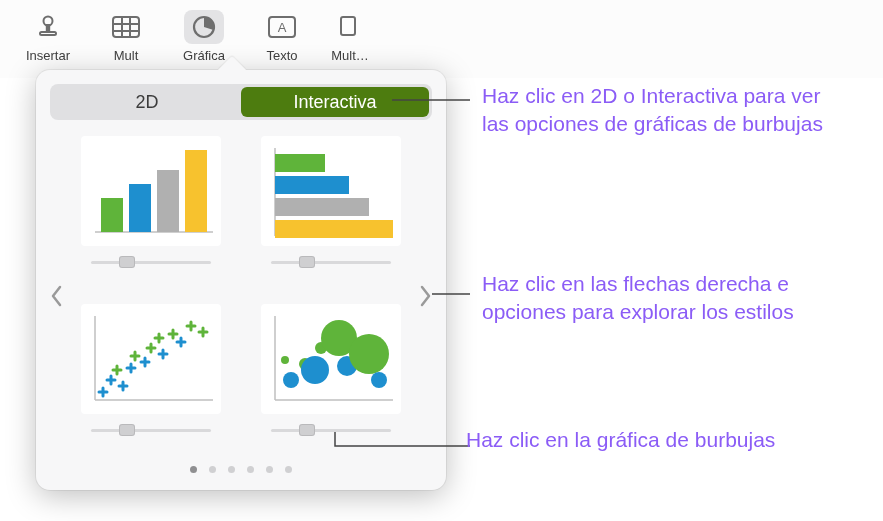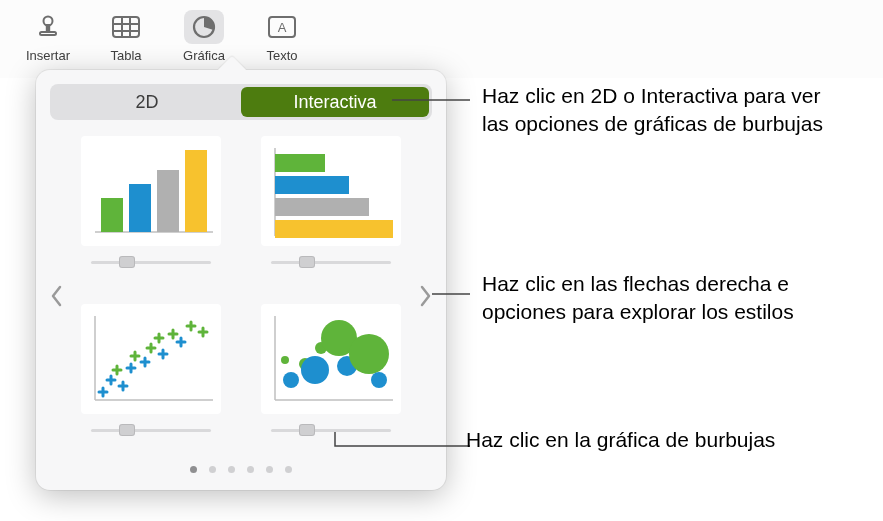--- a/index.html
+++ b/index.html
@@ -178,21 +178,21 @@
     height: 7px;
     border-radius: 50%;
     background: #d0d0d2;
     cursor: pointer;
   }
   .dot.active { background: #8f8f91; }
   .callout {
     position: absolute;
     font-size: 21px;
     line-height: 1.35;
-    color: #000000;
+    color: #8b5cf6;
   }
   .callout-line {
     position: absolute;
     stroke: #444;
     stroke-width: 1.5;
     fill: none;
   }
 </style>
 </head>
 <body>
@@ -211,39 +211,47 @@
   <div class="toolbar-item">
     <div class="toolbar-icon">
       <svg width="28" height="22" viewBox="0 0 28 22">
           <rect x="1" y="1" width="26" height="20" rx="3" fill="none" stroke="currentColor" stroke-width="2"></rect>
           <line x1="1" y1="8" x2="27" y2="8" stroke="currentColor" stroke-width="2"></line>
           <line x1="1" y1="15" x2="27" y2="15" stroke="currentColor" stroke-width="2"></line>
           <line x1="10" y1="1" x2="10" y2="21" stroke="currentColor" stroke-width="2"></line>
           <line x1="18" y1="1" x2="18" y2="21" stroke="currentColor" stroke-width="2"></line>
         </svg>
     </div>
-    <span class="toolbar-label">Tabla</span>
+    <span class="toolbar-label">Mult</span>
   </div>
   <div class="toolbar-item active">
     <div class="toolbar-icon">
       <svg width="26" height="26" viewBox="0 0 26 26">
           <circle cx="13" cy="13" r="10" fill="none" stroke="currentColor" stroke-width="2.2"></circle>
           <path d="M13 3 A10 10 0 0 1 22.5 16 L13 13 Z" fill="currentColor"></path>
         </svg>
     </div>
     <span class="toolbar-label">Gráfica</span>
   </div>
   <div class="toolbar-item">
     <div class="toolbar-icon">
       <svg width="28" height="22" viewBox="0 0 28 22">
           <rect x="1" y="1" width="26" height="20" rx="3" fill="none" stroke="currentColor" stroke-width="2"></rect>
           <text x="14" y="16" text-anchor="middle" font-size="13" font-family="Arial" fill="currentColor">A</text>
         </svg>
     </div>
     <span class="toolbar-label">Texto</span>
+  </div>
+  <div class="toolbar-item" style="width:40px">
+    <div class="toolbar-icon">
+      <svg width="22" height="24" viewBox="0 0 22 24">
+          <rect x="2" y="2" width="14" height="18" rx="2" fill="none" stroke="currentColor" stroke-width="2"></rect>
+        </svg>
+    </div>
+    <span class="toolbar-label">Mult…</span>
   </div>
 </div>
 
 <div class="panel">
   <div class="seg-control">
     <div class="seg-item">2D</div>
     <div class="seg-item active">Interactiva</div>
   </div>
 
   <div class="grid-wrap">

